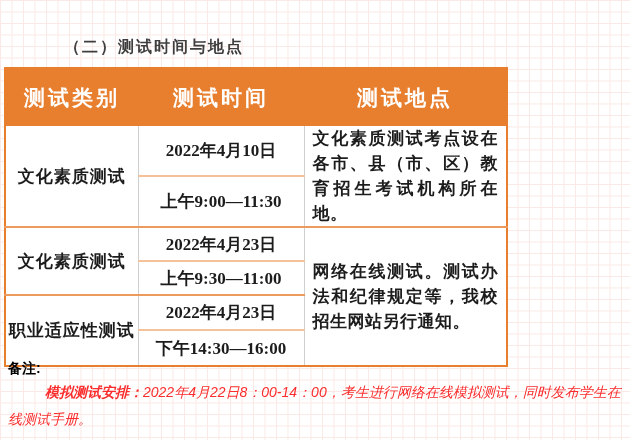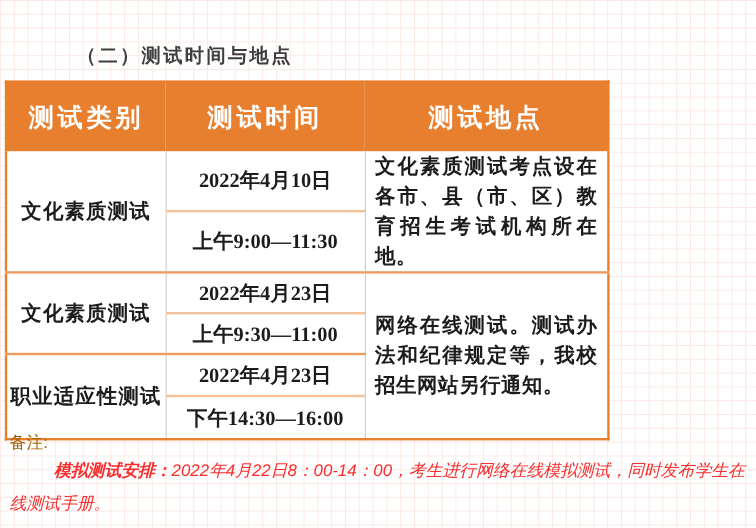--- a/index.html
+++ b/index.html
@@ -40,21 +40,21 @@
     text-align:justify;padding:0 8px;line-height:25px;letter-spacing:0.5px;border-radius:25px;
   }
   .r1a .date{height:38px}
   .r1b .time{height:38px}
   .r2a .date{height:32px}
   .r2b .time{height:32px}
   .r3a .date{height:33px}
   .r3b .time{height:34px}
   .notes-label{
     position:absolute;left:8px;top:360px;
-    font-size:14px;font-weight:normal;color:#a16207;
+    font-size:14px;font-weight:bold;color:#000000;
   }
   .note-red{
     position:absolute;left:8px;top:379px;width:616px;margin:0;
     font-size:14px;line-height:27px;text-indent:37px;
     color:var(--note-red,#FA2C2C);
     font-style:italic;
   }
   .note-red .hl{font-weight:bold;}
 </style>
 </head>

